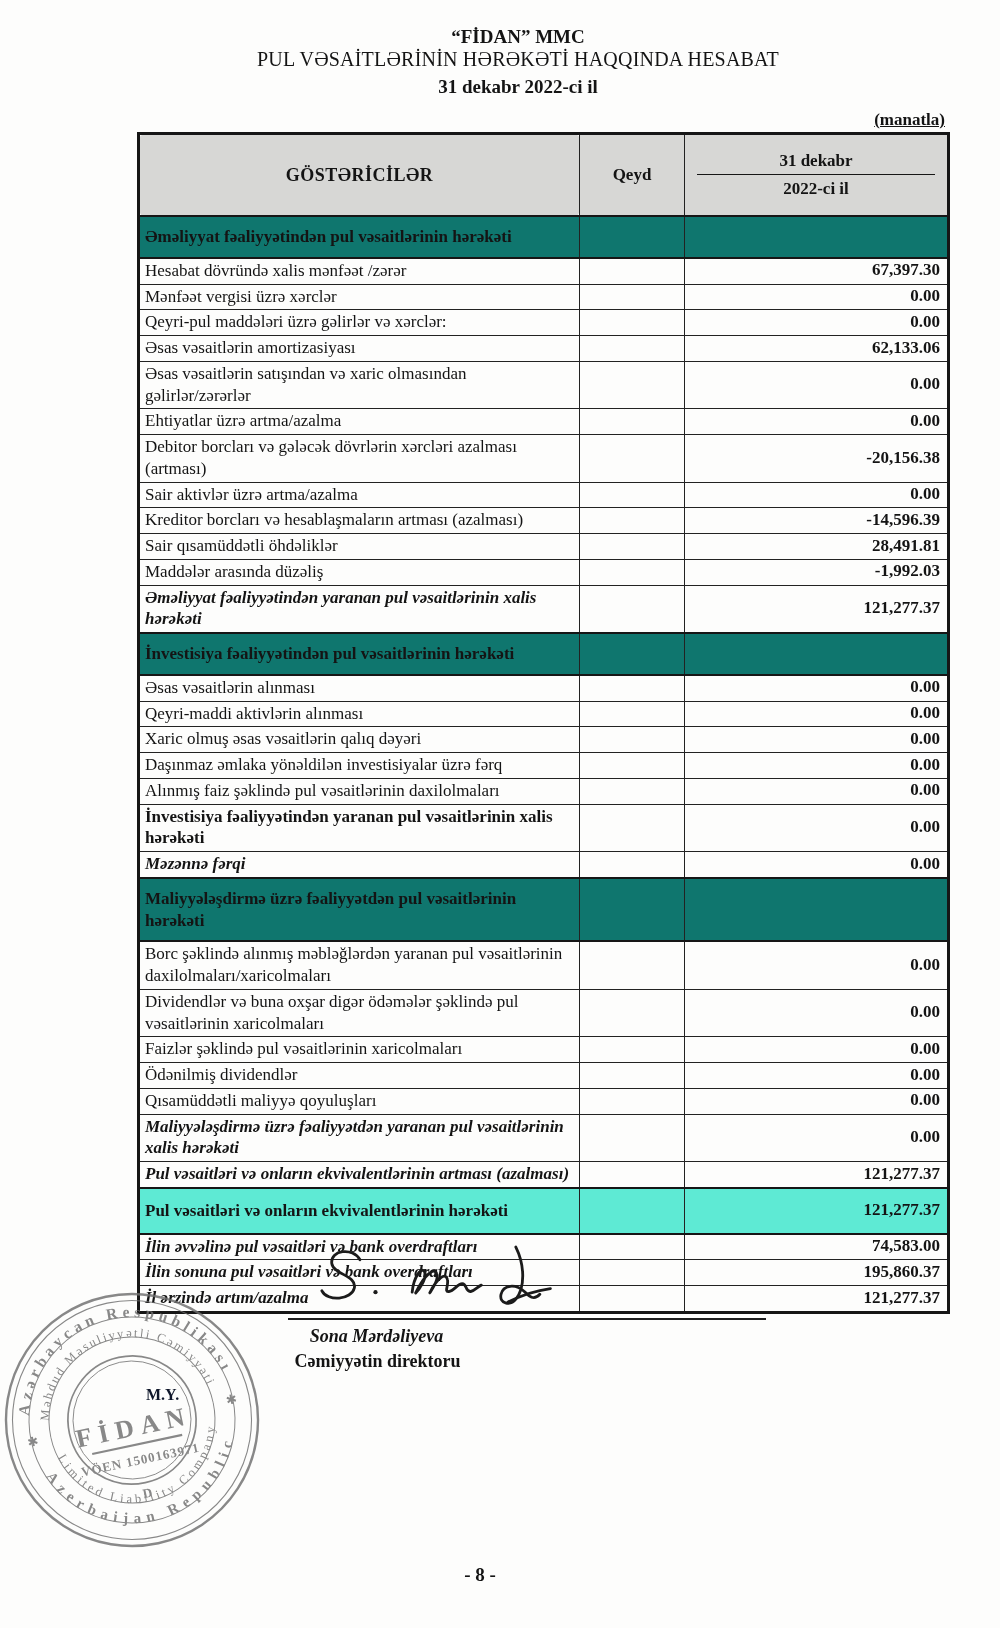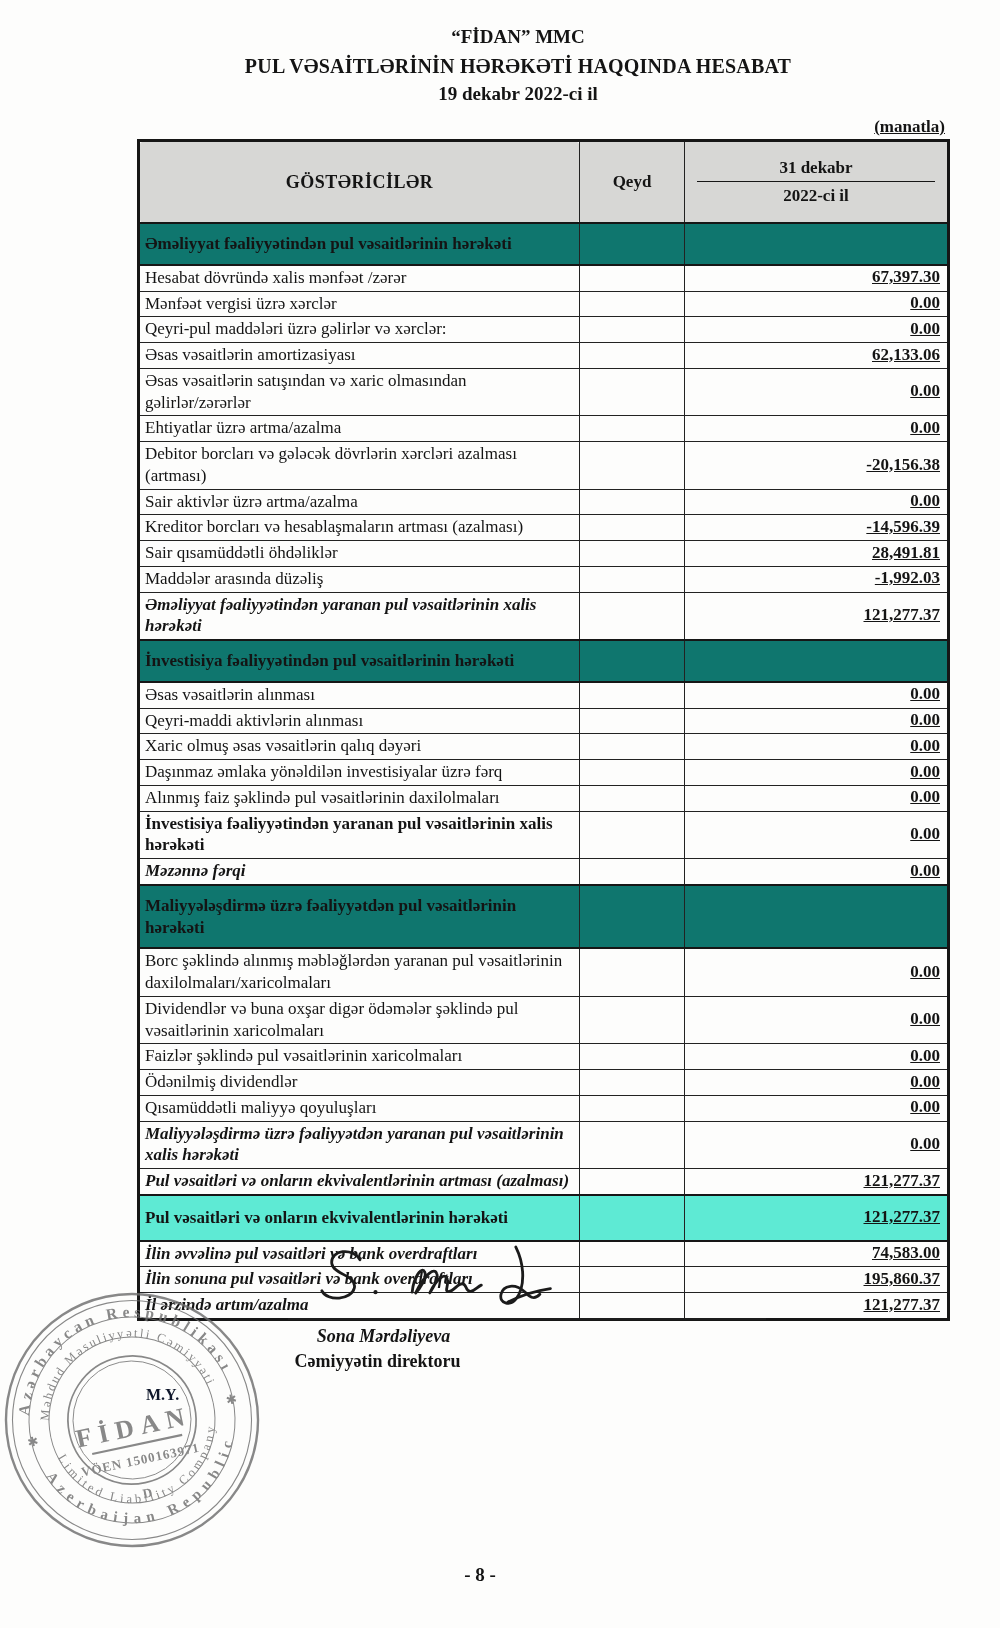--- a/index.html
+++ b/index.html
@@ -2,69 +2,69 @@
 <html><head>
 <meta charset="utf-8">
 <style>
   html,body{margin:0;padding:0;}
   body{background:#e8e8e8;}
   .page{position:relative;width:1000px;height:1628px;background:#fdfdfc;margin:0 auto;
         font-family:"Liberation Serif","DejaVu Serif",serif;color:#141414;overflow:hidden;}
   
   .heading{padding-top:26px;text-align:center;padding-left:36px;}
   .company{font-size:19px;font-weight:bold;}
-  .doc-title{font-size:20px;font-weight:bold;margin-top:7px;letter-spacing:.2px;}
+  .doc-title{font-size:20px;font-weight:normal;letter-spacing:.2px;}
   .doc-date{font-size:19px;font-weight:bold;margin-top:5px;}
   .currency-note{text-align:right;padding-right:55px;font-size:17px;font-weight:bold;
                  text-decoration:underline;margin-top:12px;margin-bottom:2px;}
   
   table.cf{border-collapse:collapse;margin-left:137px;width:810px;table-layout:fixed;
            border:3px solid #161616;font-size:17px;}
   col.c1{width:441px;} col.c2{width:105px;} col.c3{width:264px;}
   th,td{border:1.5px solid #222;}
   thead th{background:#d7d7d5;border-bottom:2.6px solid #161616;font-size:18px;
            font-weight:bold;vertical-align:middle;}
   th.h-ind{font-size:18px;letter-spacing:.5px;border-radius:6px;}
   th.h-note{font-size:17px;}
   th.h-period{padding:12px;font-size:17px;}
   .p-top{border-bottom:1.8px solid #161616;padding:4px 2px 3px;}
   .p-bottom{padding:4px 2px 4px;}
   td.lbl{padding:1px 4px 2px 5px;line-height:1.28;vertical-align:top;}
-  td.val{padding:1px 7px 2px 0;text-align:right;font-weight:bold;vertical-align:middle;line-height:1.2;text-decoration:underline;}
+  td.val{padding:1px 7px 2px 0;text-align:right;font-weight:bold;vertical-align:middle;line-height:1.2;}
   td.note{padding:0;}
   tr.row-item td.lbl{font-weight:normal;}
   tr.row-total td.lbl{font-weight:bold;font-style:italic;}
   tr.row-totalbold td.lbl{font-weight:bold;}
   tr.row-section td{background:#0f766e;font-weight:bold;border-top:2.6px solid #161616;
                     border-bottom:2.6px solid #161616;padding-top:9px;padding-bottom:9px;}
   tr.row-grand td{background:#5eead4;font-weight:bold;border-top:2.8px solid #161616;
                   border-bottom:2.8px solid #161616;padding-top:11px;padding-bottom:11px;}
   
   .sig-script{position:absolute;left:300px;top:1240px;}
   .sig-line{position:absolute;left:288px;top:1318px;width:478px;border-top:2px solid #1d1d1d;}
-  .sig-name{position:absolute;left:286px;top:1326px;width:195px;text-align:center;
+  .sig-name{position:absolute;left:279px;top:1326px;width:195px;text-align:center;
             font-weight:bold;font-style:italic;font-size:18px;}
   .sig-role{position:absolute;left:270px;top:1351px;width:215px;text-align:center;
             font-weight:bold;font-size:18px;}
   
   .stamp{position:absolute;left:0px;top:1278px;width:270px;height:285px;opacity:.82;}
   .stamp-my{position:absolute;left:146px;top:1386px;font-size:16px;font-weight:bold;color:#0f172a;}
   
   .page-num{position:absolute;left:420px;top:1564px;width:120px;text-align:center;
             font-size:19px;font-weight:bold;}
 </style>
 </head>
 <body>
 
 <div class="page">
 
   <div class="heading">
     <div class="company">“FİDAN” MMC</div>
     <div class="doc-title">PUL VƏSAİTLƏRİNİN HƏRƏKƏTİ HAQQINDA HESABAT</div>
-    <div class="doc-date">19 dekabr 2022-ci il</div>
+    <div class="doc-date">31 dekabr 2022-ci il</div>
   </div>
 
   <div class="currency-note">(manatla)</div>
 
   <table class="cf">
     <colgroup>
         <col class="c1">
         <col class="c2">
         <col class="c3">
       </colgroup>

